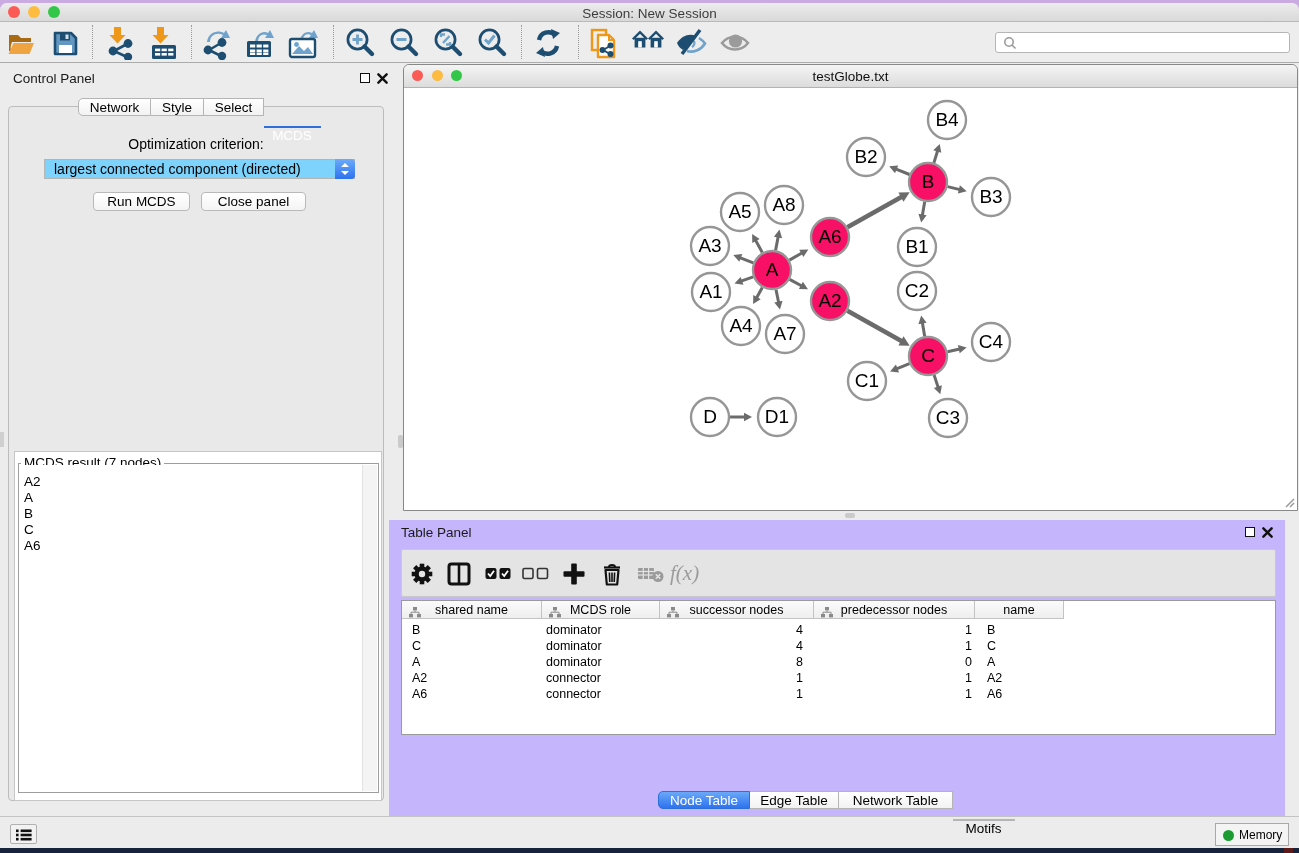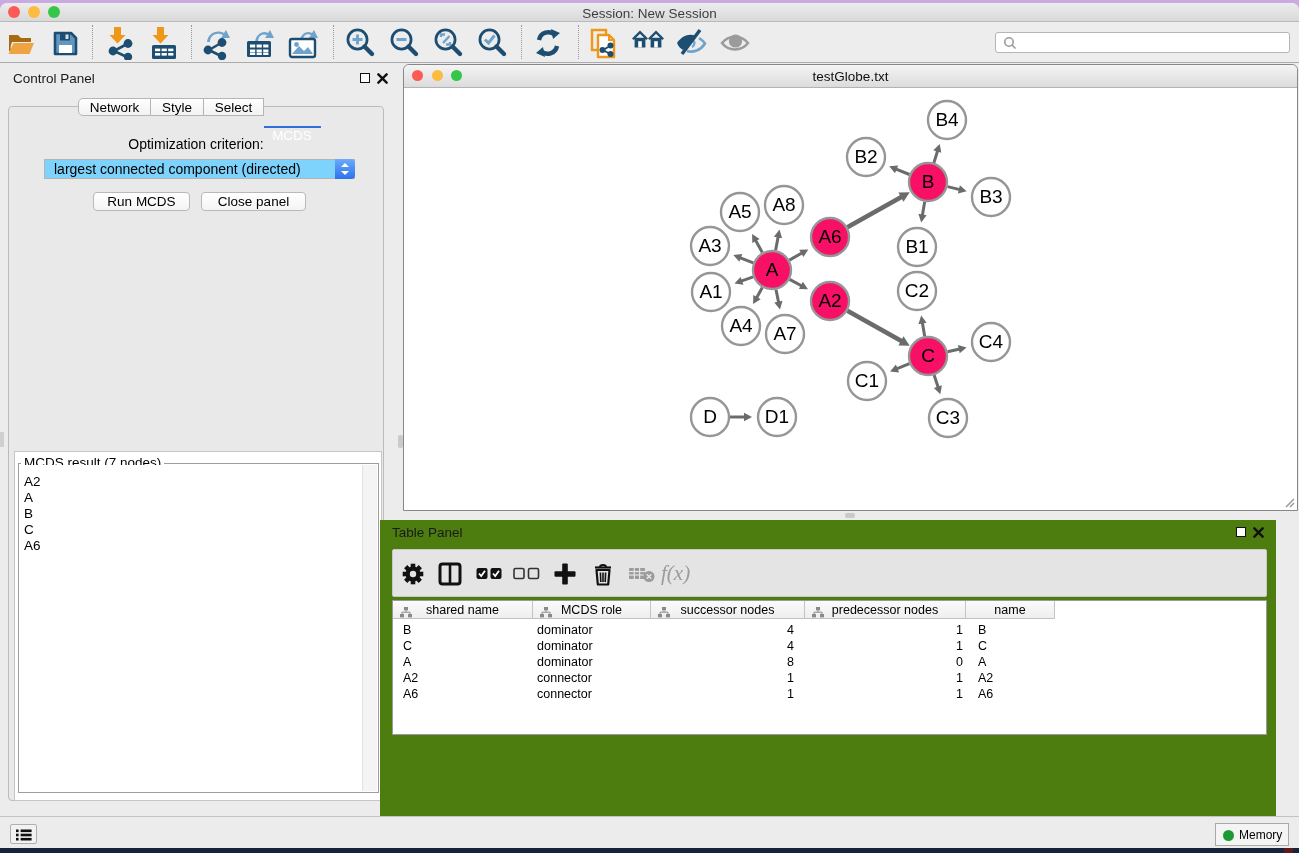--- a/index.html
+++ b/index.html
@@ -48,21 +48,21 @@
   #res-list { position:absolute; left:1px; top:1px; right:16px; bottom:1px; background:#fff;
      font-size:13.5px; color:#000; line-height:16px; padding:9px 0 0 4px; }
   #res-scroll { position:absolute; right:1px; top:1px; width:15px; bottom:1px;
      background:#f4f4f4; border-left:1px solid #e2e2e2; }
   #nw { position:absolute; left:403px; top:61px; width:895px; height:447px;
      background:#fff; border:1px solid #888; border-radius:6px 6px 0 0; }
   #nw-title { position:absolute; left:0; top:0; width:100%; height:23px;
      background:linear-gradient(#f4f4f4,#dcdcdc); border-bottom:1px solid #b3b3b3;
      border-radius:6px 6px 0 0; }
   #nw-name { position:absolute; top:4px; width:100%; text-align:center; font-size:13.5px; color:#111; }
-  #tp { position:absolute; left:380px; top:517px; width:896px; height:298px; background:#4d7c0f; }
+  #tp { position:absolute; left:389px; top:517px; width:896px; height:298px; background:#c4b5fd; }
   #tp-title { position:absolute; left:12px; top:5px; font-size:13.5px; color:#1a1a1a; }
   #tp-toolbar { position:absolute; left:12px; top:29px; width:875px; height:48px;
      background:#e4e4e4; border:1px solid #c9c9c9; border-radius:2px; }
   #tbl { position:absolute; left:12px; top:80px; width:875px; height:135px;
      background:#fff; border:1px solid #9a9a9a; }
   .th { position:absolute; top:0; height:18px; white-space:nowrap; overflow:hidden; background:linear-gradient(#fbfbfb,#eeeeee);
      border-right:1px solid #c3c3c3; border-bottom:1px solid #c3c3c3;
      font-size:12.5px; color:#000; text-align:center; line-height:18px; }
   .td { position:absolute; font-size:12.5px; color:#000; height:16px; line-height:16px; }
   #status { position:absolute; left:0; top:813px; width:1299px; height:32px;
@@ -455,20 +455,26 @@
 <div class="td" style="left:144px;top:69px;">connector</div>
 <div class="td" style="left:258px;top:69px;width:143px;text-align:right;">1</div>
 <div class="td" style="left:412px;top:69px;width:158px;text-align:right;">1</div>
 <div class="td" style="left:585px;top:69px;">A2</div>
 <div class="td" style="left:10px;top:85px;">A6</div>
 <div class="td" style="left:144px;top:85px;">connector</div>
 <div class="td" style="left:258px;top:85px;width:143px;text-align:right;">1</div>
 <div class="td" style="left:412px;top:85px;width:158px;text-align:right;">1</div>
 <div class="td" style="left:585px;top:85px;">A6</div>
     </div>
+    <div class="tabs" style="left:269px; top:271px;">
+      <div class="tab first sel" style="width:92px;">Node Table</div>
+      <div class="tab" style="width:89px;">Edge Table</div>
+      <div class="tab" style="width:114px;">Network Table</div>
+      <div class="tab last" style="width:62px;">Motifs</div>
+    </div>
   </div>
   <div id="status">
     <div class="abs" style="left:10px;top:7px;width:27px;height:20px;background:#f2f2f2;border:1px solid #b0b0b0;border-radius:2px;">
 <svg class="abs" style="left:5px;top:3.5px" width="16" height="12" viewBox="0 0 16 12">
 <g fill="#111">
             <rect x="0" y="0.5" width="2.6" height="2.6"></rect>
             <rect x="0" y="4.7" width="2.6" height="2.6"></rect>
             <rect x="0" y="8.9" width="2.6" height="2.6"></rect>
 <rect x="4.6" y="0.5" width="11" height="2.6"></rect>
             <rect x="4.6" y="4.7" width="11" height="2.6"></rect>

